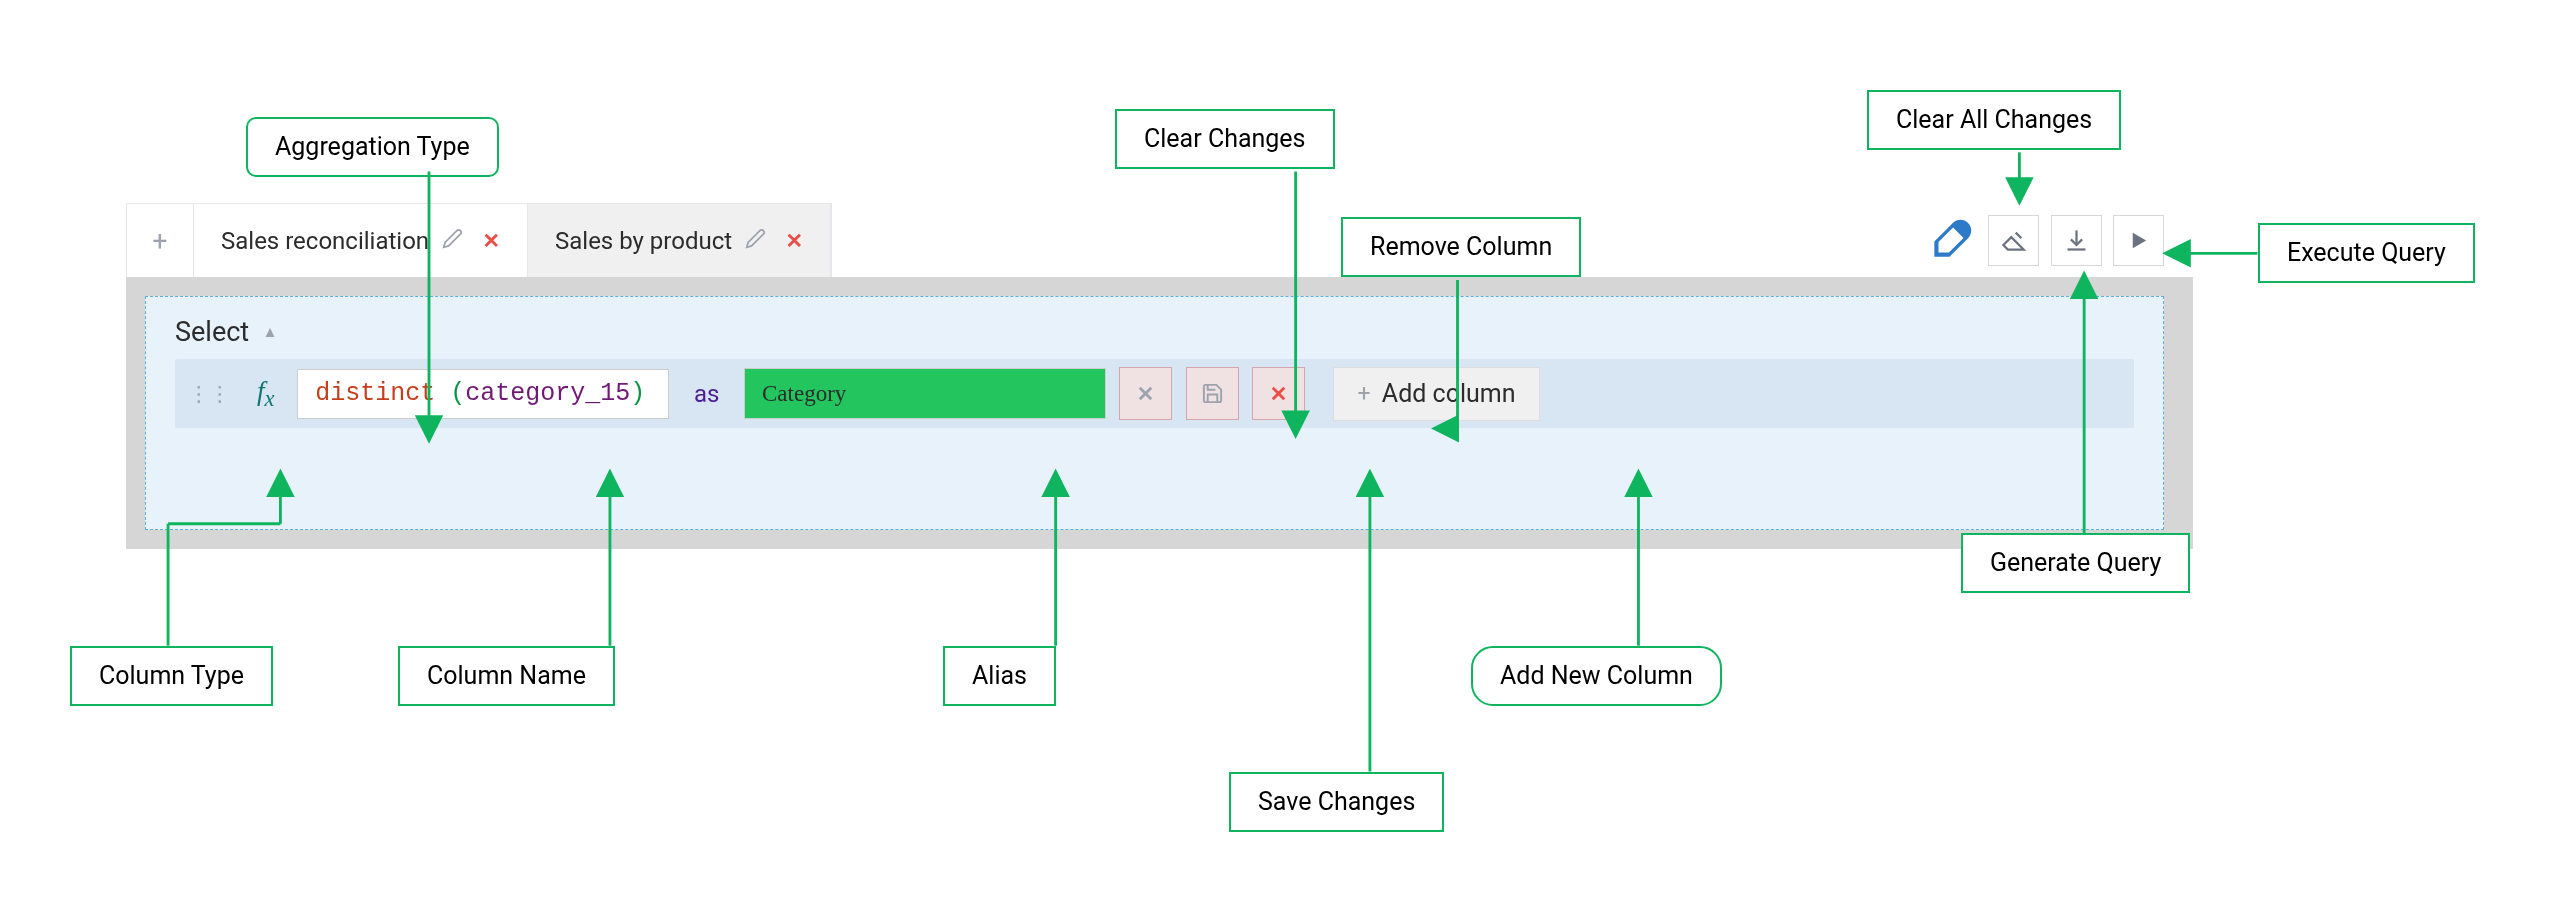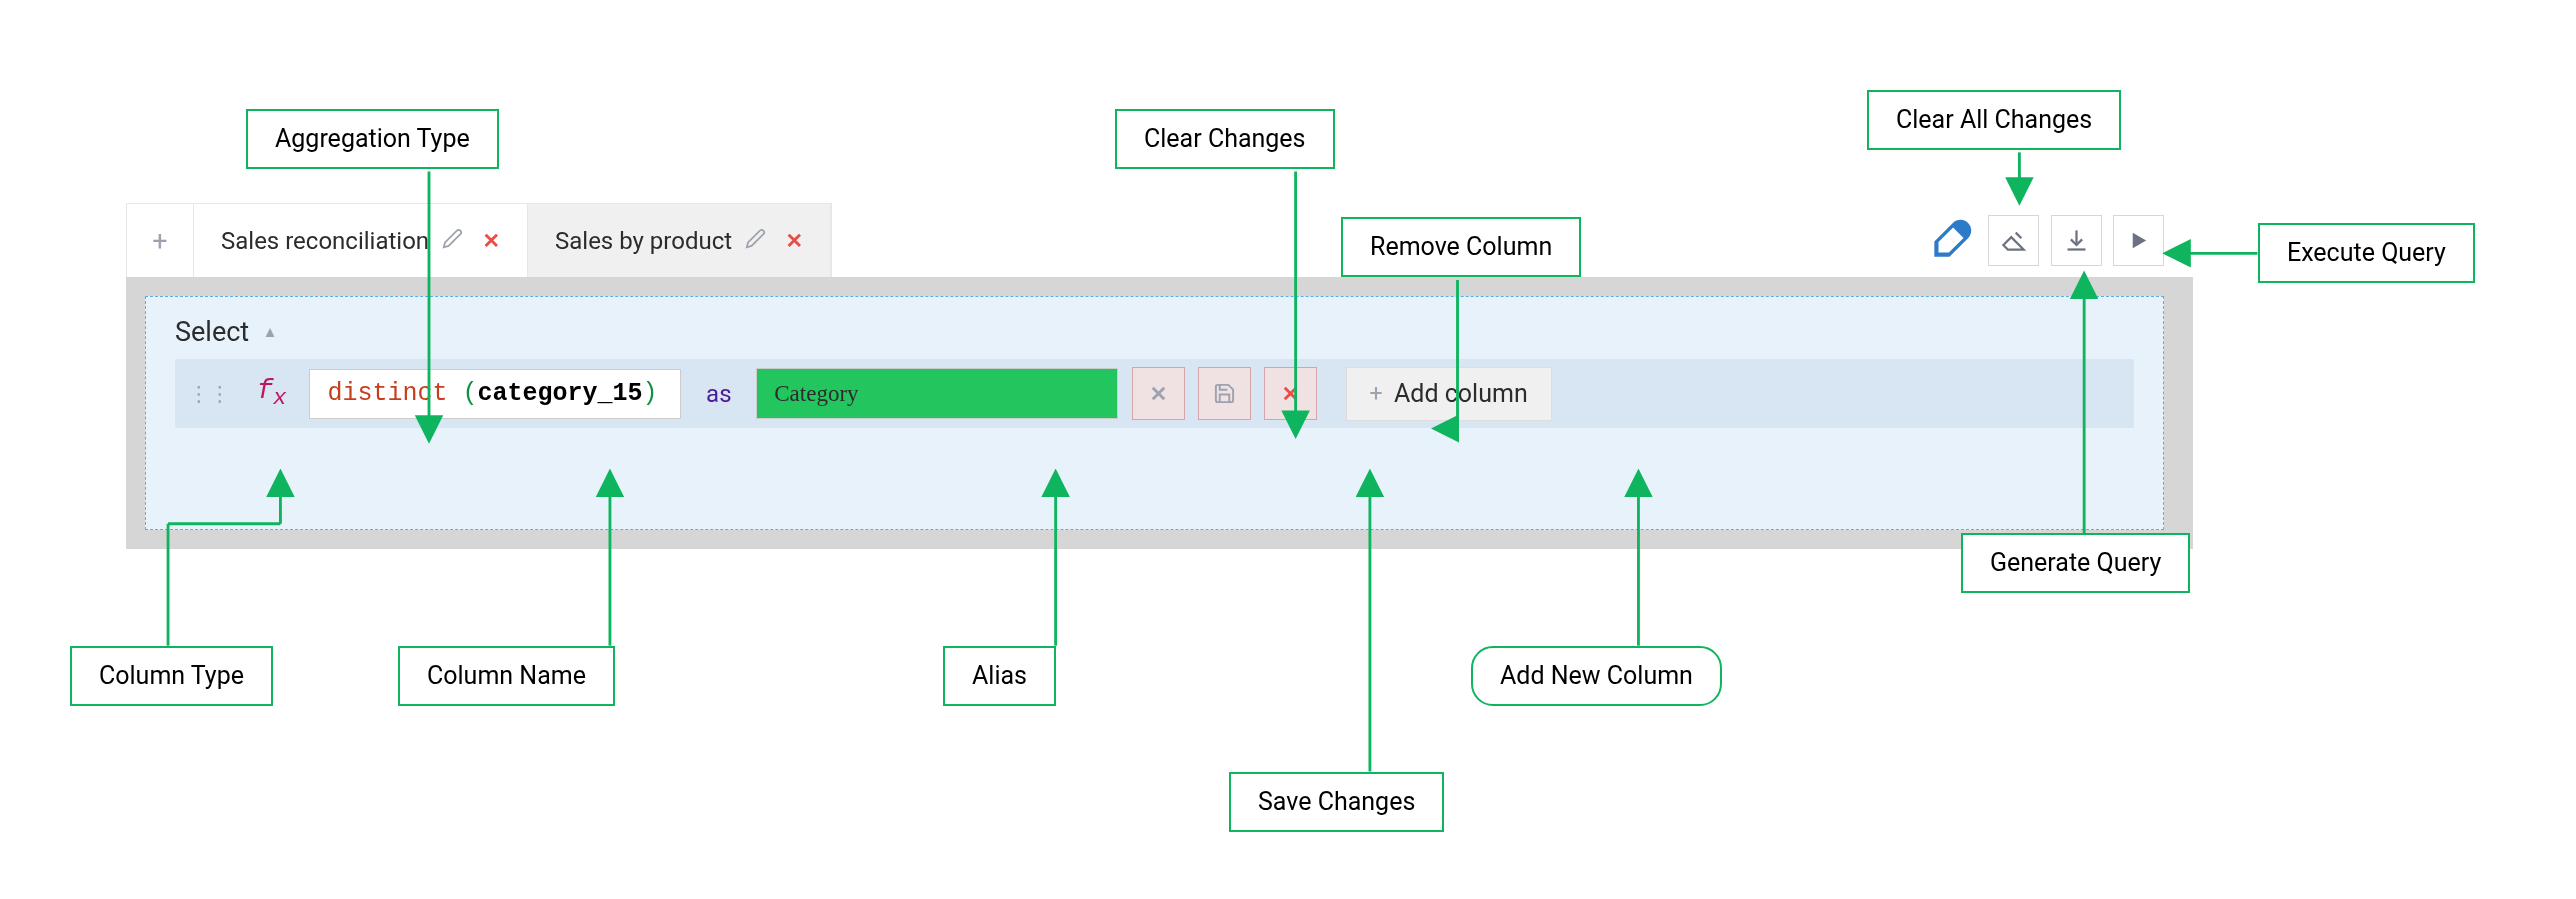--- a/index.html
+++ b/index.html
@@ -159,42 +159,41 @@
       border-radius: 1.9px;
     }
     .drag-handle {
       color: #9ca3af;
       font-size: 21px;
       cursor: grab;
       padding: 0 3.8px;
     }
     .fx-icon {
       font-style: italic;
-      font-family: Liberation Mono, monospace;
+      font-family: Liberation Serif, serif;
       font-size: 27px;
-      color: #be185d;
+      color: #0f766e;
       padding: 0 9.5px;
     }
     .expr-box {
       background: #fff;
       border: 1px solid #ccc;
       padding: 9.5px 17px;
       font-family: "Courier New", monospace;
       font-size: 25px;
       min-width: 372px;
     }
     .keyword-distinct {
       color: #c73e1d;
     }
     .paren {
       color: #0b9444;
     }
     .col-name {
-      color: #000000;
-      font-weight: bold;
+      color: #701a75;
     }
     .as-label {
       font-size: 24px;
       color: #4c1d95;
       padding: 0 11.4px;
     }
     .alias-input {
       background: #22c55e;
       border: 1px solid #ccc;
       padding: 11.4px 17px;
@@ -323,21 +322,21 @@
           </svg>
       </div>
       <div class="add-column-btn">
         <span class="plus-icon">+</span>
         <span>Add column</span>
       </div>
     </div>
   </div>
 </div>
 
-<div class="callout" style="top:109px; left:246px;">Aggregation Type</div>
+<div class="callout" style="top:117px; left:246px;border-radius:10px;">Aggregation Type</div>
 <div class="callout" style="top:109px; left:1115px;">Clear Changes</div>
 <div class="callout" style="top:90px; left:1867px;">Clear All Changes</div>
 <div class="callout" style="top:217px; left:1341px;">Remove Column</div>
 <div class="callout" style="top:223px; left:2258px;">Execute Query</div>
 <div class="callout" style="top:646px; left:70px;">Column Type</div>
 <div class="callout" style="top:646px; left:398px;">Column Name</div>
 <div class="callout" style="top:646px; left:943px;">Alias</div>
 <div class="callout" style="top:646px; left:1471px;border-radius:22px;">Add New Column</div>
 <div class="callout" style="top:772px; left:1229px;">Save Changes</div>
 <div class="callout" style="top:533px; left:1961px;">Generate Query</div>

